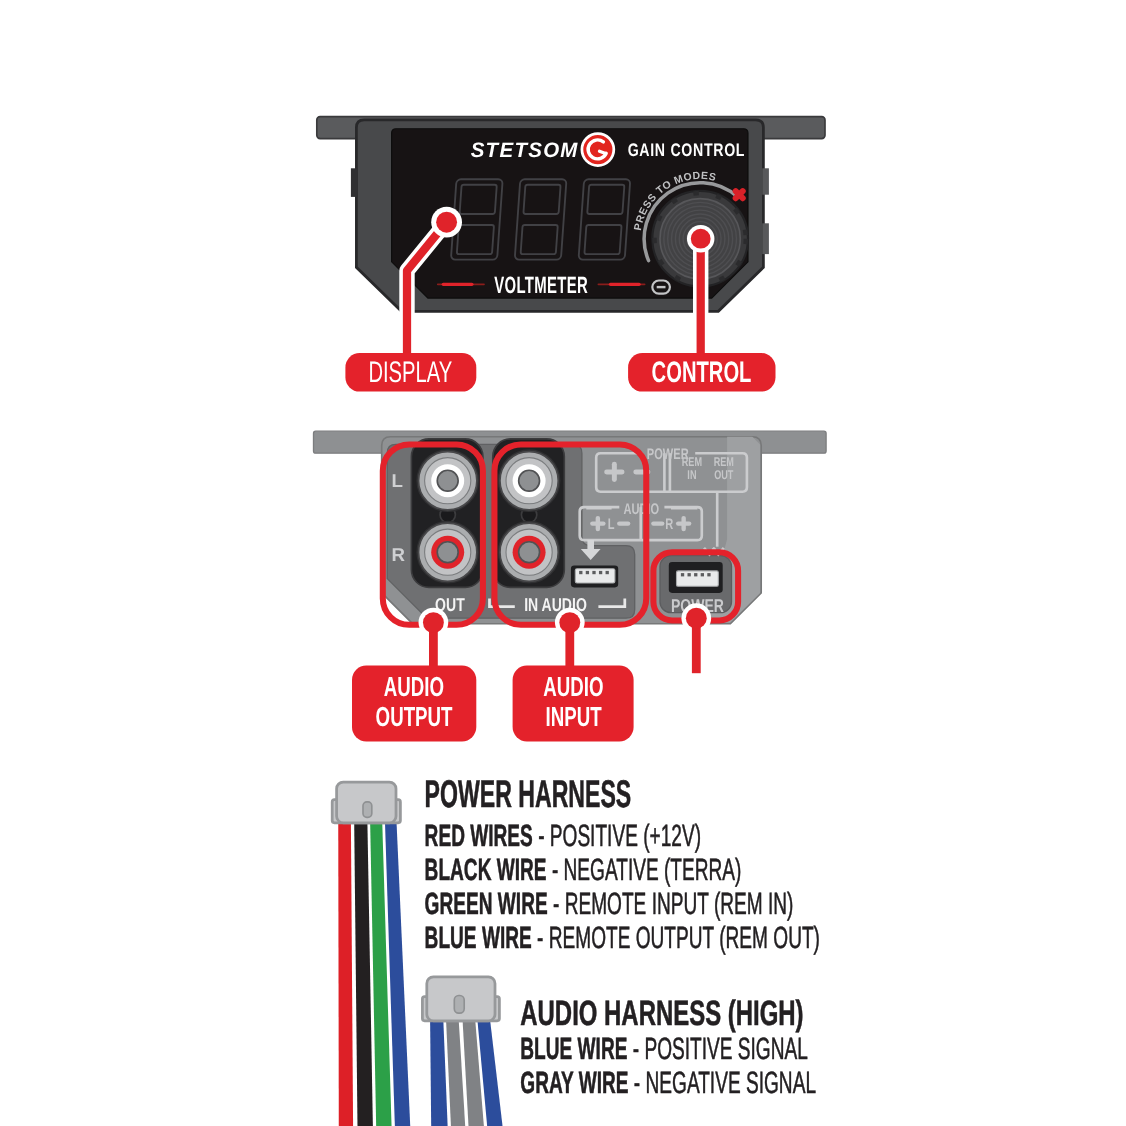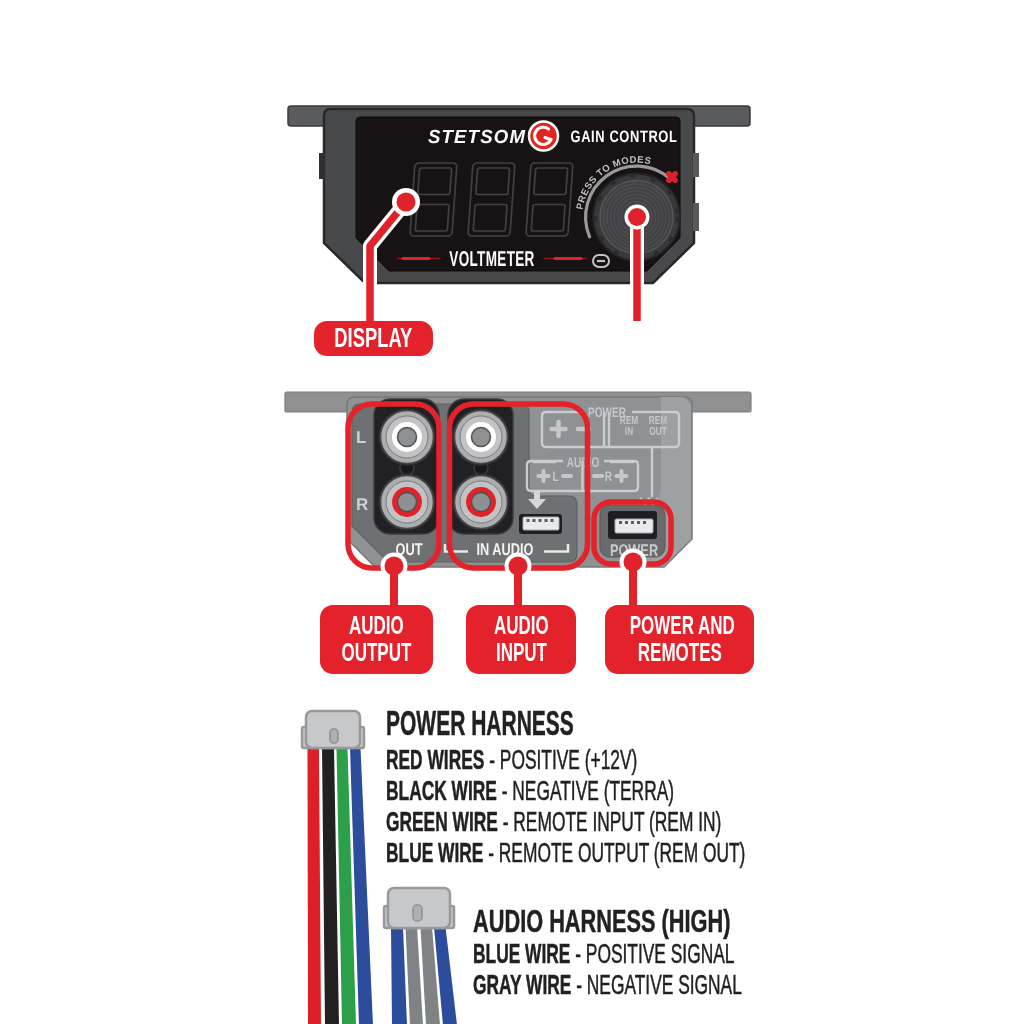--- a/index.html
+++ b/index.html
@@ -229,30 +229,28 @@
     <polygon points="405.5,927 417,927 423,1025 410,1025" fill="#808285"></polygon>
     <polygon points="420.5,927 432,927 440,1025 426,1025" fill="#808285"></polygon>
     <polygon points="434,927 445.5,927 457,1025 443,1025" fill="#2c4d9c"></polygon>
     <rect x="384" y="906" width="70" height="22" rx="2" fill="#c7c8ca" stroke="#97999b" stroke-width="2.5"></rect>
     <rect x="388" y="888" width="62" height="40" rx="6" fill="#c7c8ca" stroke="#97999b" stroke-width="2.5"></rect>
     <rect x="413" y="905" width="9" height="16" rx="4" fill="#aeb0b2" stroke="#8f9193" stroke-width="1.5"></rect>
   </g>
 </svg>
 
 
-<div class="lbl" style="left:314px;top:321px;width:119px;height:35px;line-height:35px;font-size:27px;font-weight:bold;"><span class="in">DISPLAY</span></div>
+<div class="lbl" style="left:314px;top:321px;width:119px;height:35px;line-height:35px;font-size:27px;font-weight:normal;"><span class="in">DISPLAY</span></div>
+<div class="lbl" style="left:571px;top:321px;width:134px;height:35px;line-height:35px;font-size:27px;font-weight:bold;"><span class="in">CONTROL</span></div>
 
 <div class="lbl" style="left:320px;top:605px;width:113px;height:69px;font-size:25px;line-height:27px;font-weight:bold;padding-top:0;">
       <div style="margin-top:7px;"><span class="in">AUDIO</span><br><span class="in">OUTPUT</span></div>
     </div>
 <div class="lbl" style="left:466px;top:605px;width:110px;height:69px;font-size:25px;line-height:27px;font-weight:bold;">
       <div style="margin-top:7px;"><span class="in">AUDIO</span><br><span class="in">INPUT</span></div>
-    </div>
-<div class="lbl" style="left:605px;top:605px;width:149px;height:69px;font-size:25px;line-height:27px;font-weight:bold;">
-      <div style="margin-top:7px;"><span class="in">POWER AND</span><br><span class="in">REMOTES</span></div>
     </div>
 
 <div class="t" id="ph-h" style="left:386px;top:703px;font-size:35px;font-weight:bold;transform:scaleX(0.60);">POWER HARNESS</div>
 <div class="t" id="ph-l" style="left:386px;top:744px;font-size:28px;transform:scaleX(0.62);line-height:31px;">
   <div><b>RED WIRES</b> - POSITIVE (+12V)</div>
   <div><b>BLACK WIRE</b> - NEGATIVE (TERRA)</div>
   <div><b>GREEN WIRE</b> - REMOTE INPUT (REM IN)</div>
   <div><b>BLUE WIRE</b> - REMOTE OUTPUT (REM OUT)</div>
 </div>
 <div class="t" id="ah-h" style="left:473px;top:903px;font-size:32px;font-weight:bold;transform:scaleX(0.68);">AUDIO HARNESS (HIGH)</div>

